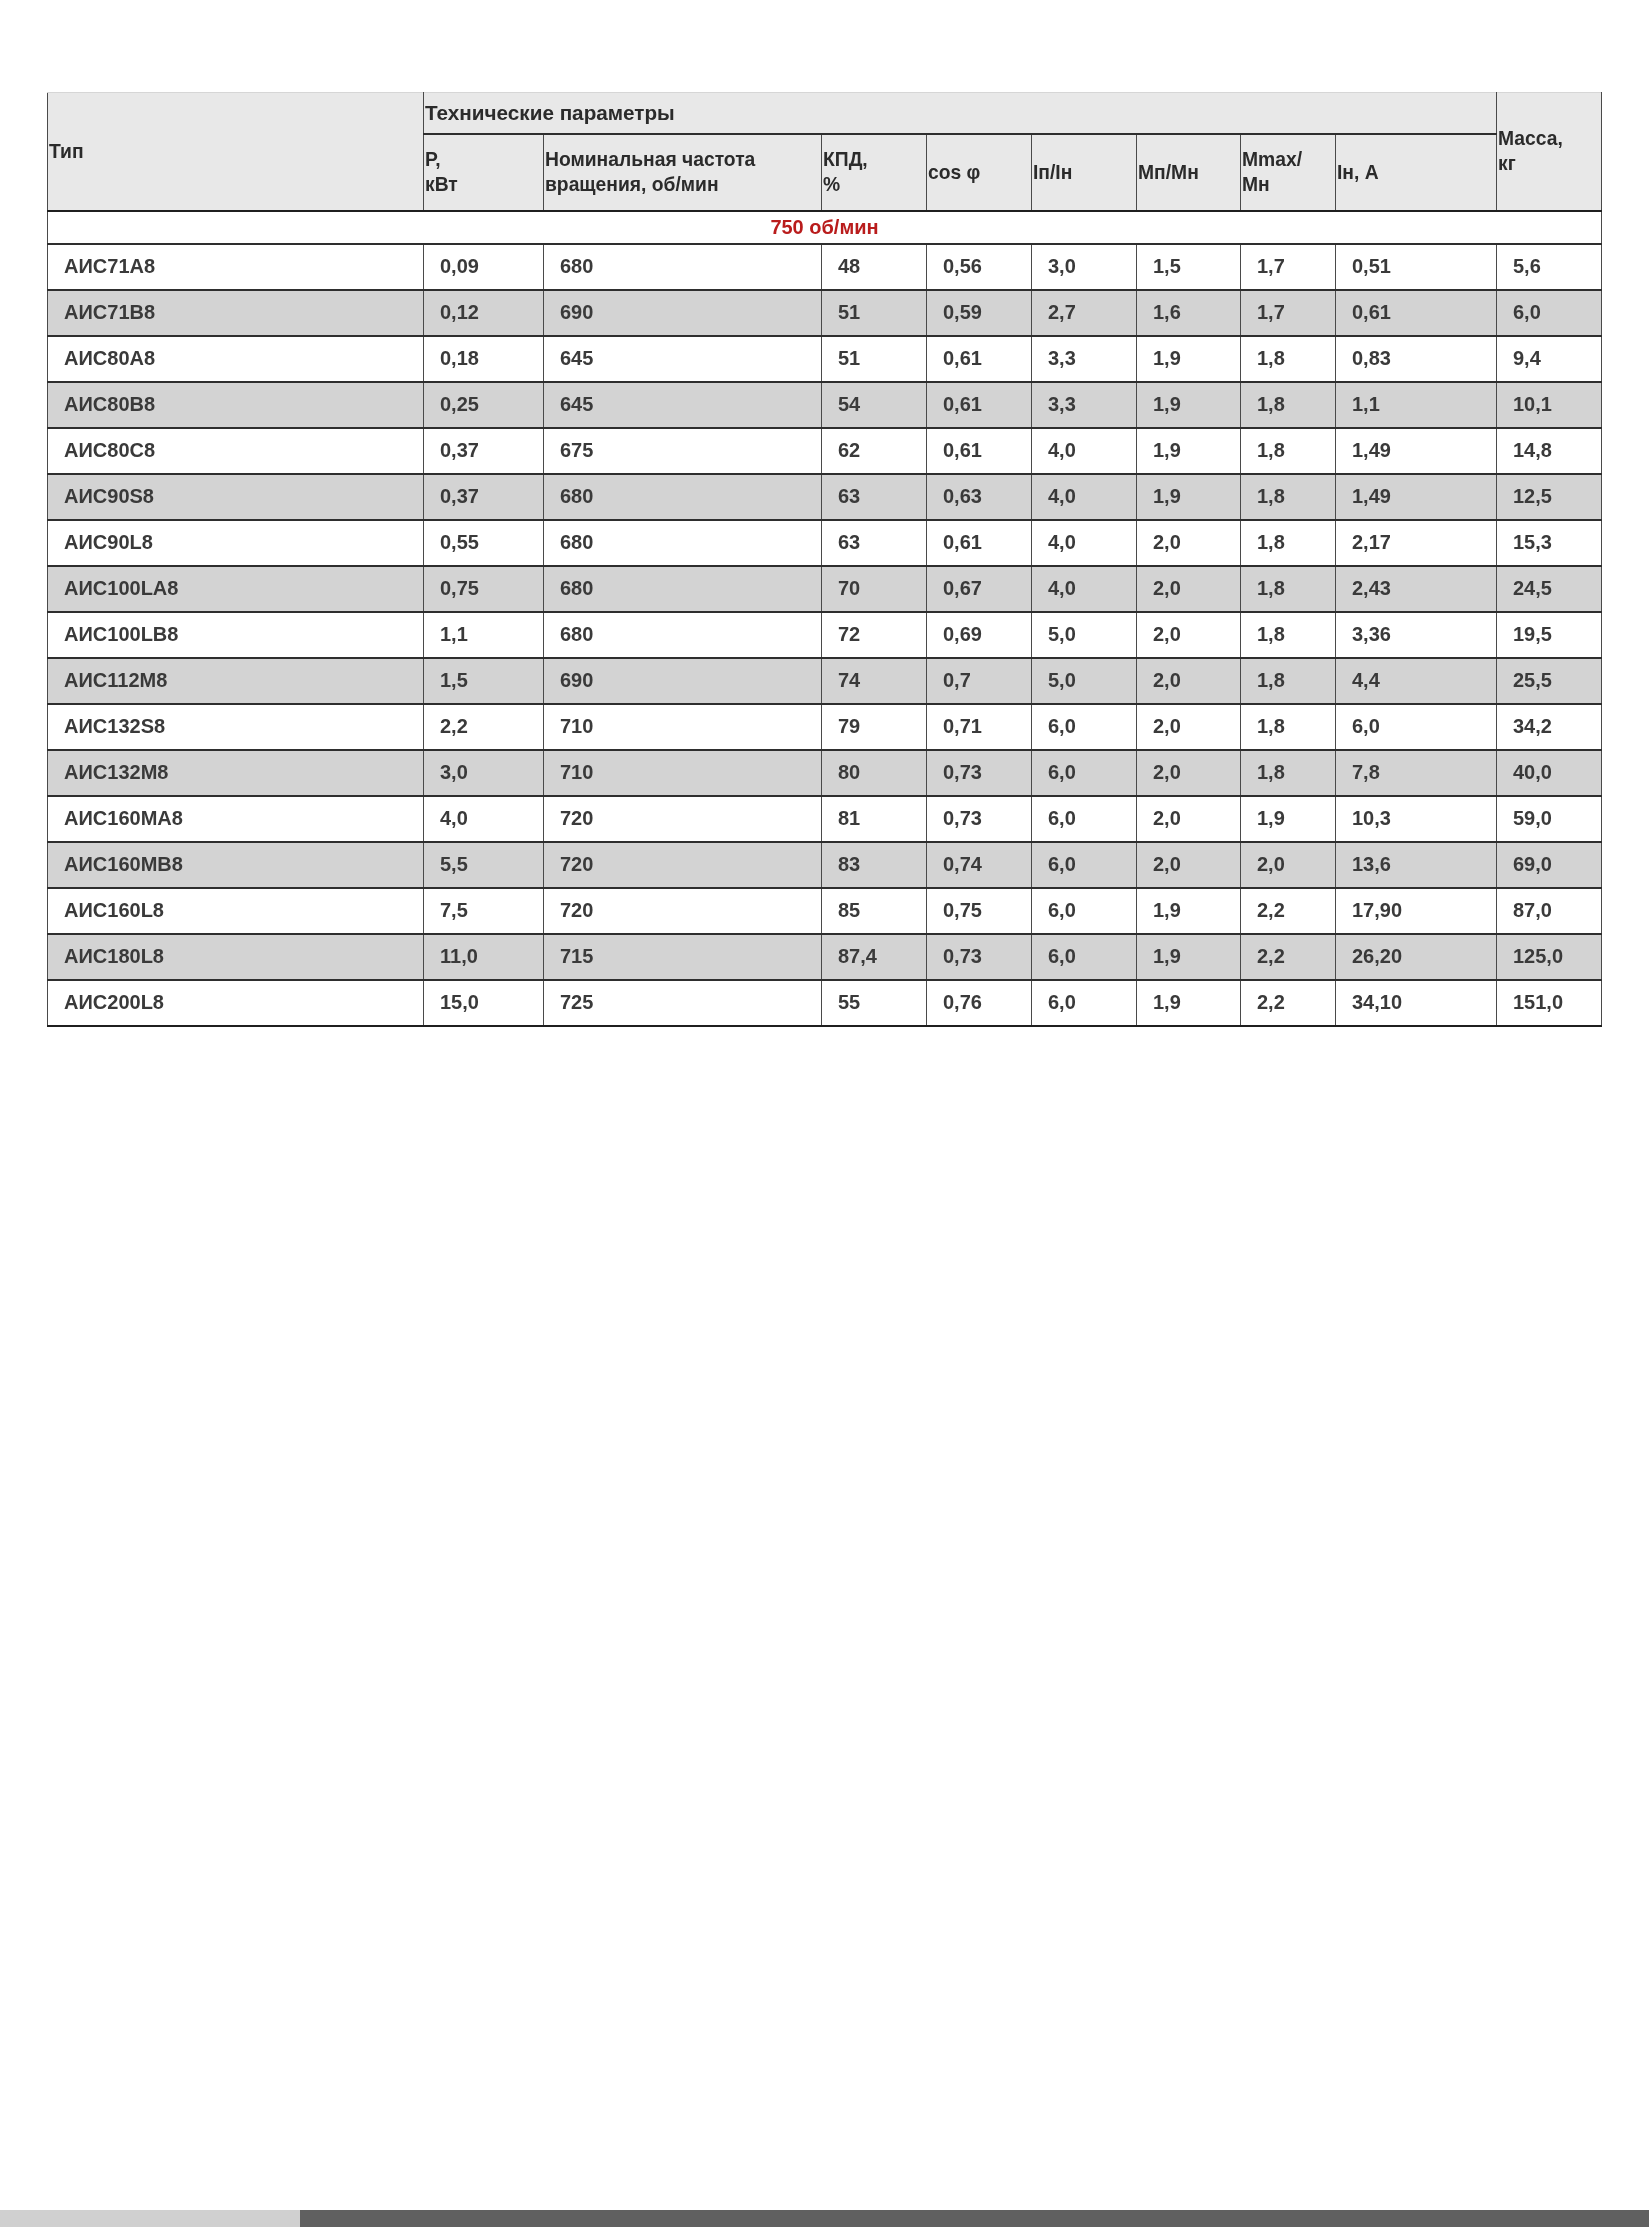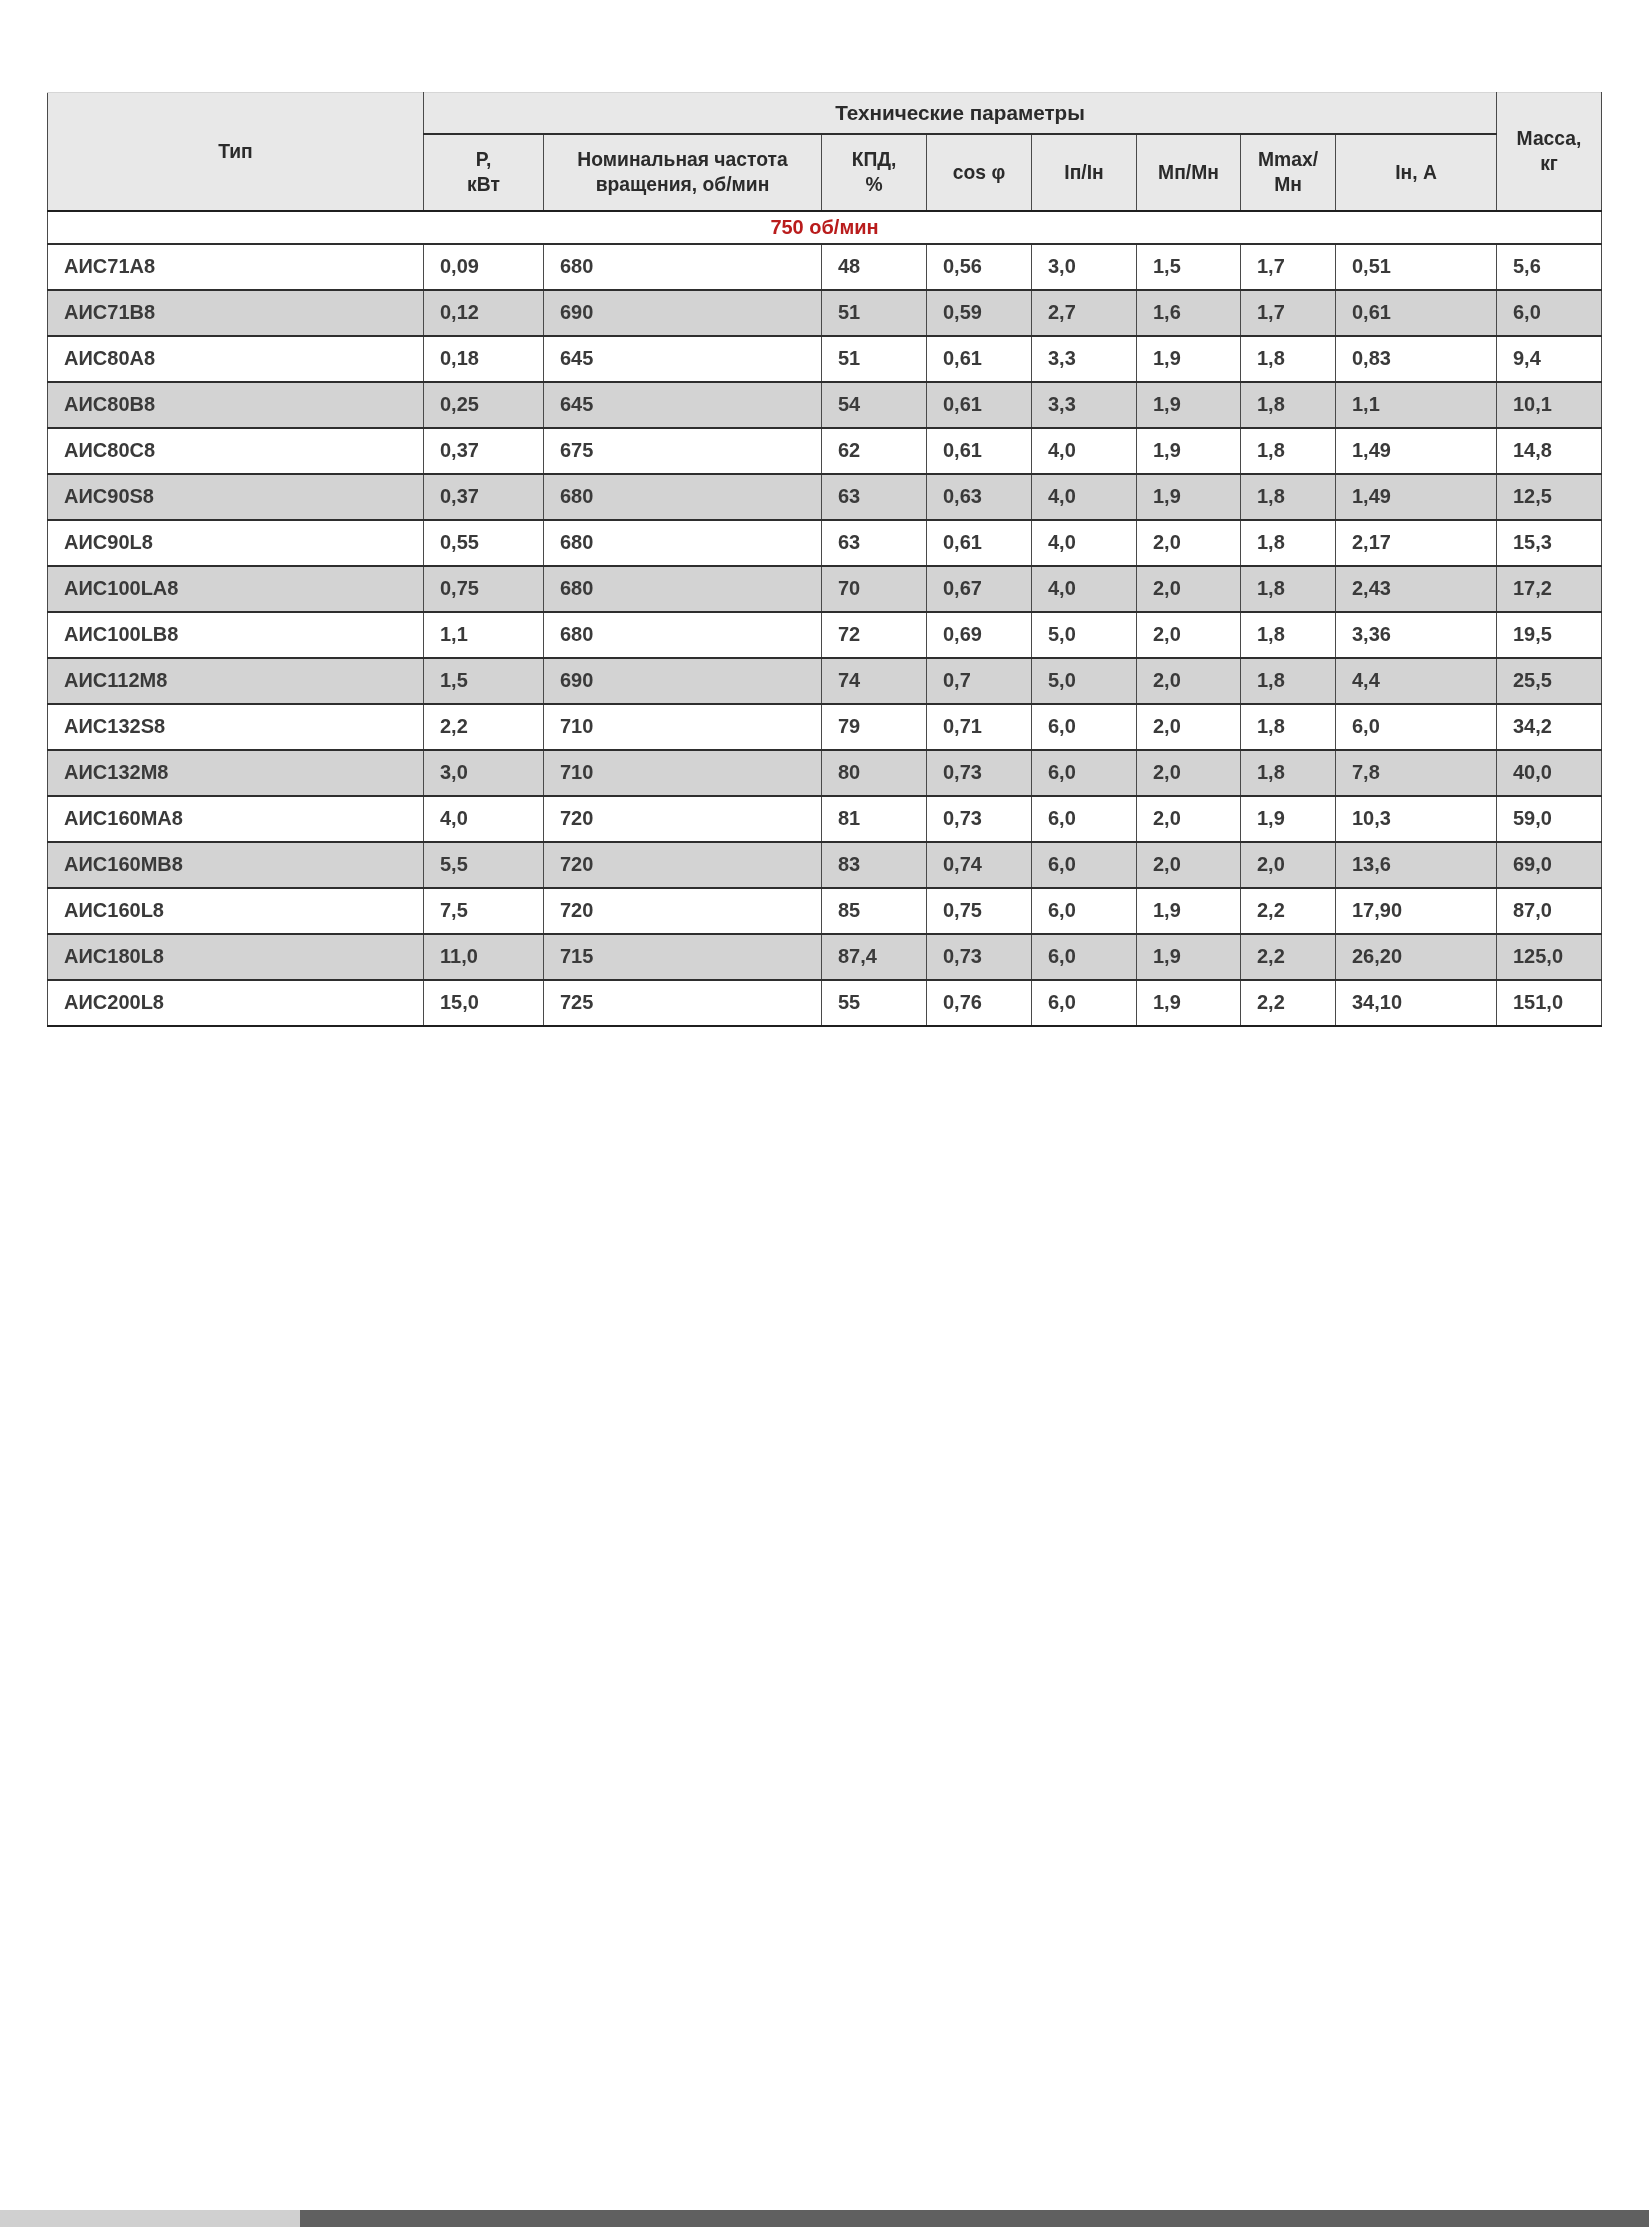--- a/index.html
+++ b/index.html
@@ -30,21 +30,21 @@
     border-left: 1.3px solid #4a4a4a;
     border-right: 1.3px solid #4a4a4a;
     overflow: hidden;
   }
   
   thead th {
     background: #e8e8e8;
     font-weight: 700;
     font-size: 19.3px;
     line-height: 25px;
-    text-align: center;
+    text-align: left;
     vertical-align: middle;
     white-space: pre-line;
     color: #2b2b2b;
     border-top: 1.3px solid #d6d6d6;
   }
   tr.row-banner { height: 41px; }
   tr.row-banner th.banner {
     font-size: 20.7px;
     border-bottom: 2px solid #2e2e2e;
   }
@@ -230,21 +230,21 @@
           <tr>
             <td>АИС100LA8</td>
             <td>0,75</td>
             <td>680</td>
             <td>70</td>
             <td>0,67</td>
             <td>4,0</td>
             <td>2,0</td>
             <td>1,8</td>
             <td>2,43</td>
-            <td>17,2</td>
+            <td>24,5</td>
           </tr>
           <tr>
             <td>АИС100LB8</td>
             <td>1,1</td>
             <td>680</td>
             <td>72</td>
             <td>0,69</td>
             <td>5,0</td>
             <td>2,0</td>
             <td>1,8</td>

